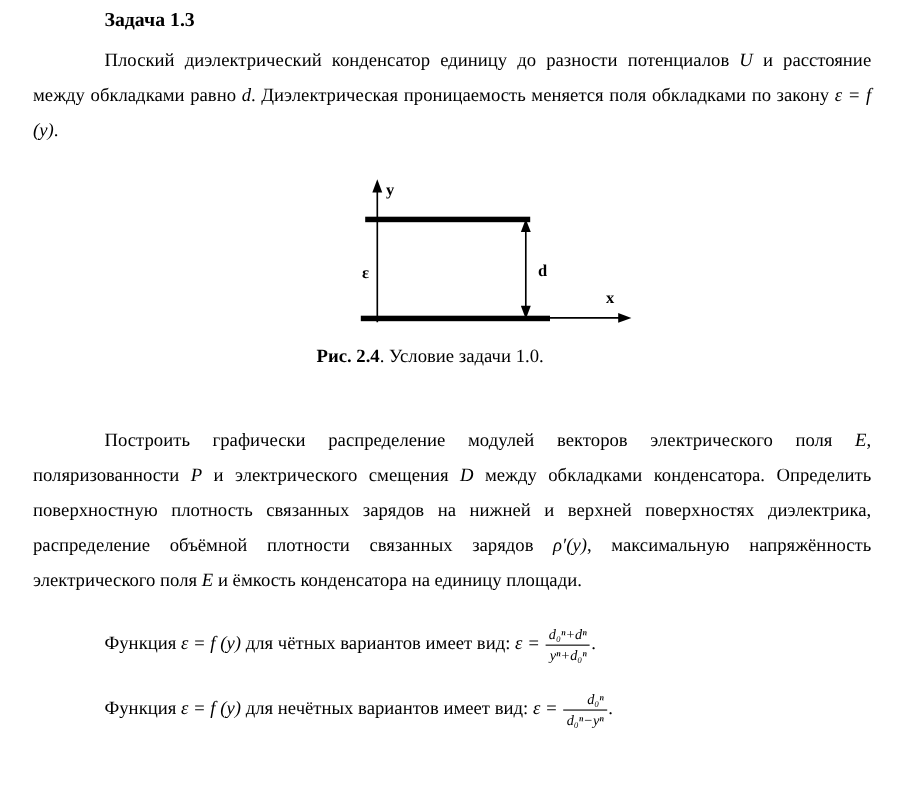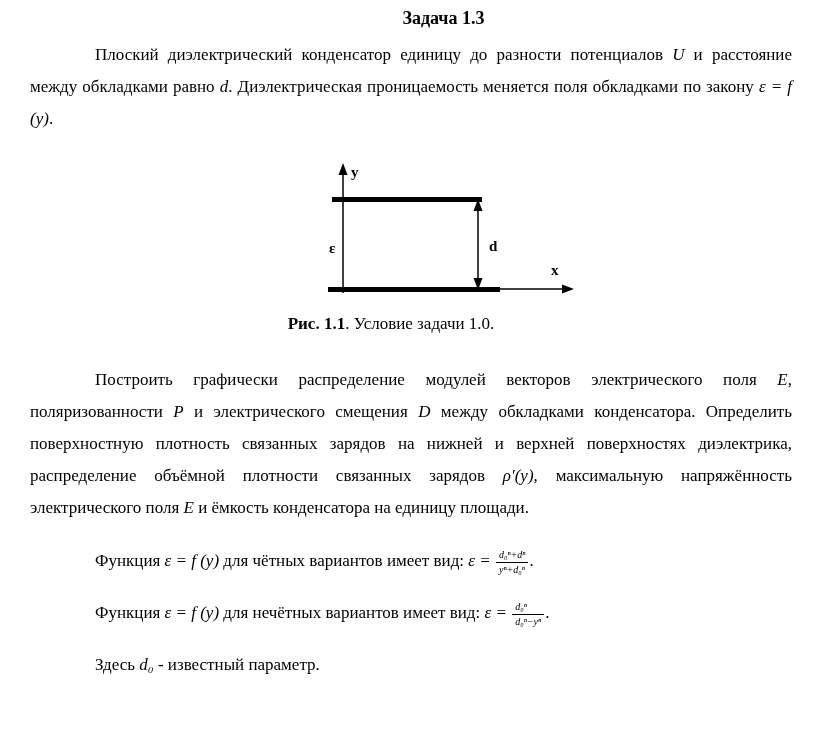--- a/index.html
+++ b/index.html
@@ -3,47 +3,47 @@
 <meta charset="utf-8">
 <style>
   html,body{margin:0;padding:0;background:#fff;}
   body{
     width:822px;height:732px;box-sizing:border-box;
     padding:8px 30px 10px 30px;
     font-family:"Liberation Serif", serif;
     font-size:17px;color:#000;overflow:hidden;
   }
   h1{
-    font-size:18px;font-weight:bold;margin:0 0 10px 0;padding-left:65px;text-align:center;
+    font-size:18px;font-weight:bold;margin:0 0 10px 0;padding-left:65px;
   }
   p{margin:0;}
   .body-par{
     text-align:justify;line-height:32px;text-indent:65px;
   }
   .figure-wrap{
     margin:26px 0 0 288px;
   }
   .figlabel{
     font-family:"Liberation Serif", serif;
     font-weight:bold;font-size:15px;
   }
   .caption{
     text-align:center;margin:6px 40px 0 0;line-height:24px;
   }
-  .section-gap{margin-top:28px;}
+  .section-gap{margin-top:48px;}
   .formula-line{
     padding-left:65px;line-height:24px;margin:25px 0;white-space:nowrap;
   }
   .note-line{
     padding-left:65px;line-height:24px;margin:12px 0 0 0;
   }
   i{font-style:italic;}
   .frac{
-    display:inline-block;vertical-align:middle;text-align:left;
-    font-style:italic;font-size:10px;line-height:1.2;margin:0 1px;
+    display:inline-block;vertical-align:middle;text-align:right;
+    font-style:italic;font-size:13px;line-height:1.2;margin:0 1px;
   }
   .frac .num{display:block;border-bottom:1px solid #000;padding:0 3px 1px 3px;}
   .frac .den{display:block;padding:1px 3px 0 3px;}
   svg{display:block;}
 </style>
 </head>
 <body>
 
 <div>
 
@@ -68,25 +68,24 @@
 
       <line x1="160" y1="43" x2="160" y2="124" stroke="#000" stroke-width="1.5"></line>
       <polygon points="160,38 155.5,50 164.5,50" fill="#000"></polygon>
       <polygon points="160,129 155.5,117 164.5,117" fill="#000"></polygon>
       <text x="171" y="90" class="figlabel">d</text>
 
       <text x="11" y="92" class="figlabel">ε</text>
     </svg>
   </div>
 
-  <p class="caption"><b>Рис. 1.1</b><span>. Условие задачи 1.0.</span></p>
+  <p class="caption"><b>Рис. 2.4</b><span>. Условие задачи 1.0.</span></p>
 
   <p class="body-par section-gap"><span>Построить графически распределение модулей векторов электрического поля </span><i>E</i><span>, поляризованности </span><i>P</i><span> и электрического смещения </span><i>D</i><span> между обкладками конденсатора. Определить поверхностную плотность связанных зарядов на нижней и верхней поверхностях диэлектрика, распределение объёмной плотности связанных зарядов </span><i>ρ′(y)</i><span>, максимальную напряжённость электрического поля </span><i>E</i><span> и ёмкость конденсатора на единицу площади.</span></p>
 
   <p class="formula-line"><span>Функция </span><i>ε = f (y)</i><span> для чётных вариантов имеет вид: </span><i>ε =</i>
   <span class="frac"><span class="num">d₀ⁿ+dⁿ</span><span class="den">yⁿ+d₀ⁿ</span></span><span>.</span></p>
 
   <p class="formula-line"><span>Функция </span><i>ε = f (y)</i><span> для нечётных вариантов имеет вид: </span><i>ε =</i>
   <span class="frac"><span class="num">d₀ⁿ</span><span class="den">d₀ⁿ−yⁿ</span></span><span>.</span></p>
 
-  <p class="note-line"><span>Здесь </span><i>d₀</i><span> - известный параметр.</span></p>
 
 </div>
 
 </body></html>

